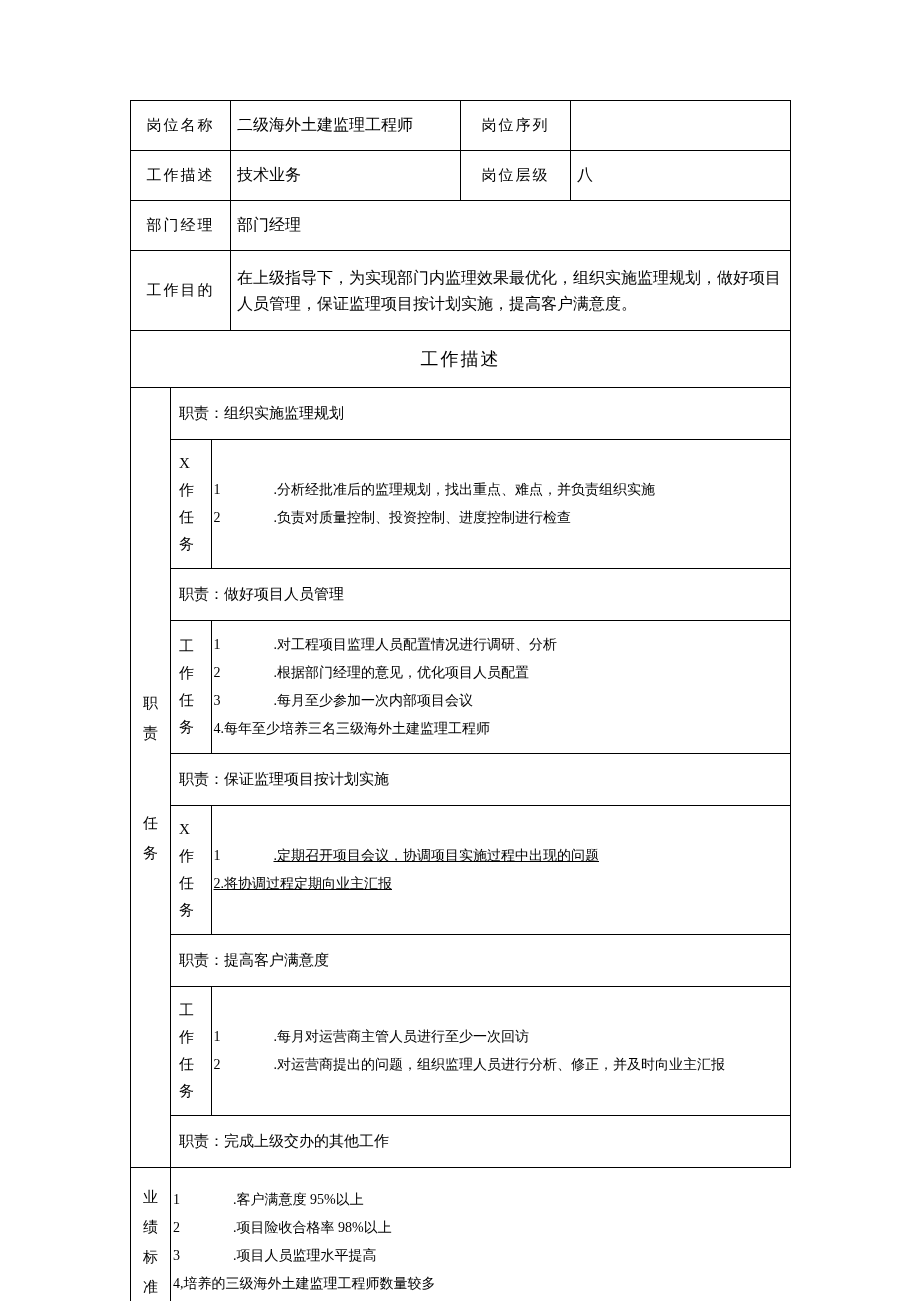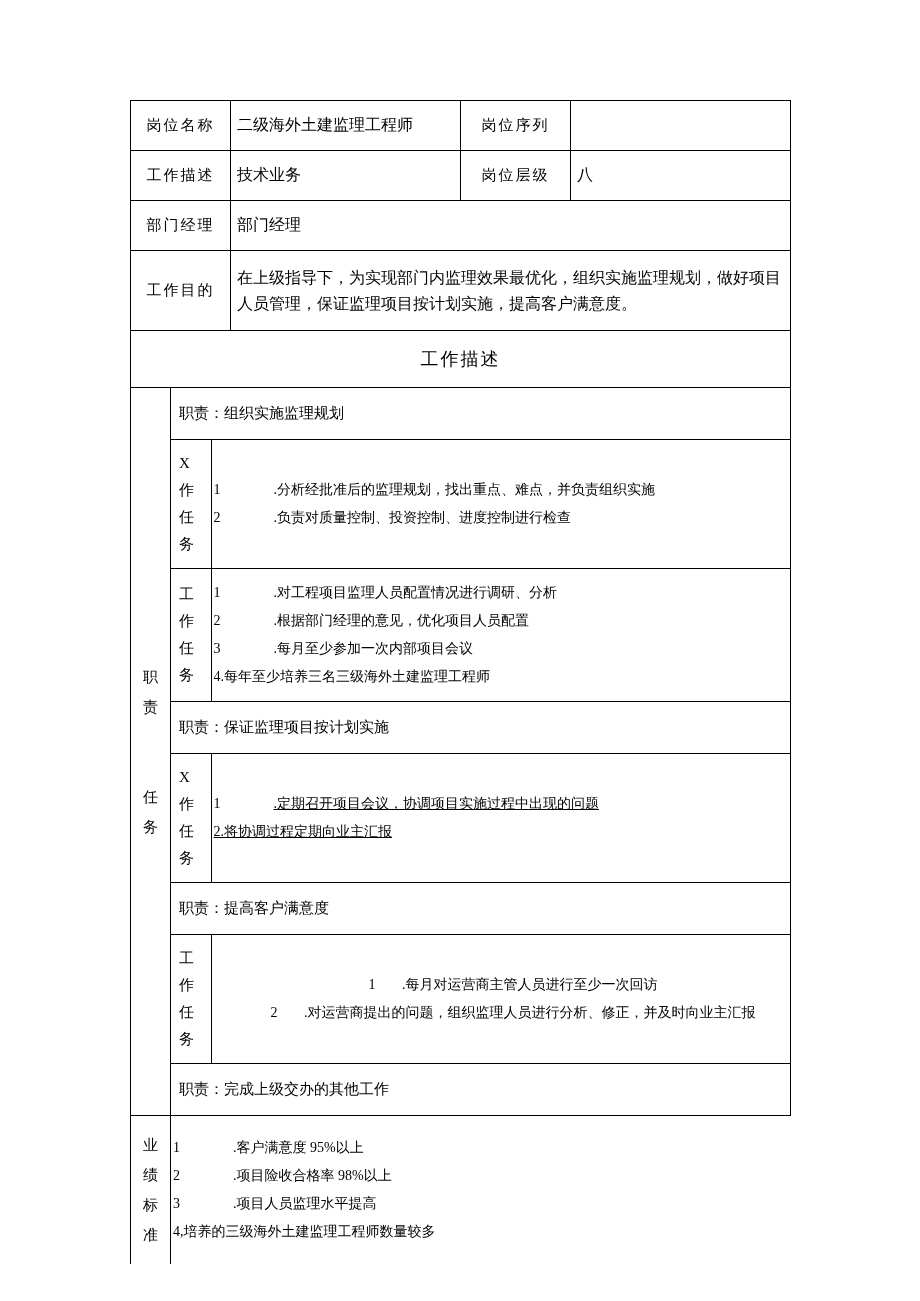--- a/index.html
+++ b/index.html
@@ -140,38 +140,41 @@
         <tbody>
                 <tr>
                   <td colspan="2" class="duty-hdr">职责：组织实施监理规划</td>
                 </tr>
         <tr>
           <td class="task-lbl">X<br>作<br>任<br>务</td>
           <td class="task-body" style="padding-top:24px; padding-bottom:24px;"><span class="num">1</span>.分析经批准后的监理规划，找出重点、难点，并负责组织实施<br><span class="num">2</span>.负责对质量控制、投资控制、进度控制进行检查</td>
         </tr>
 
         <tr>
+                  <td colspan="2" class="duty-hdr">职责：做好项目人员管理</td>
+                </tr>
+        <tr>
           <td class="task-lbl">工<br>作<br>任<br>务</td>
           <td class="task-body"><span class="num">1</span>.对工程项目监理人员配置情况进行调研、分析<br><span class="num">2</span>.根据部门经理的意见，优化项目人员配置<br><span class="num">3</span>.每月至少参加一次内部项目会议<br>4.每年至少培养三名三级海外土建监理工程师</td>
         </tr>
 
         <tr>
                   <td colspan="2" class="duty-hdr">职责：保证监理项目按计划实施</td>
                 </tr>
         <tr>
           <td class="task-lbl">X<br>作<br>任<br>务</td>
           <td class="task-body" style="padding-top:24px; padding-bottom:24px;text-decoration:underline;"><span class="num">1</span>.定期召开项目会议，协调项目实施过程中出现的问题<br>2.将协调过程定期向业主汇报</td>
         </tr>
 
         <tr>
                   <td colspan="2" class="duty-hdr">职责：提高客户满意度</td>
                 </tr>
         <tr>
           <td class="task-lbl">工<br>作<br>任<br>务</td>
-          <td class="task-body" style="padding-top:18px; padding-bottom:18px;text-align:center;"><span class="num">1</span>.每月对运营商主管人员进行至少一次回访<br><span class="num">2</span>.对运营商提出的问题，组织监理人员进行分析、修正，并及时向业主汇报</td>
+          <td class="task-body" style="padding-top:18px; padding-bottom:18px;"><span class="num">1</span>.每月对运营商主管人员进行至少一次回访<br><span class="num">2</span>.对运营商提出的问题，组织监理人员进行分析、修正，并及时向业主汇报</td>
         </tr>
 
         <tr>
                   <td colspan="2" class="duty-hdr">职责：完成上级交办的其他工作</td>
                 </tr>
       </tbody>
             </table>
     </td>
   </tr>
 

